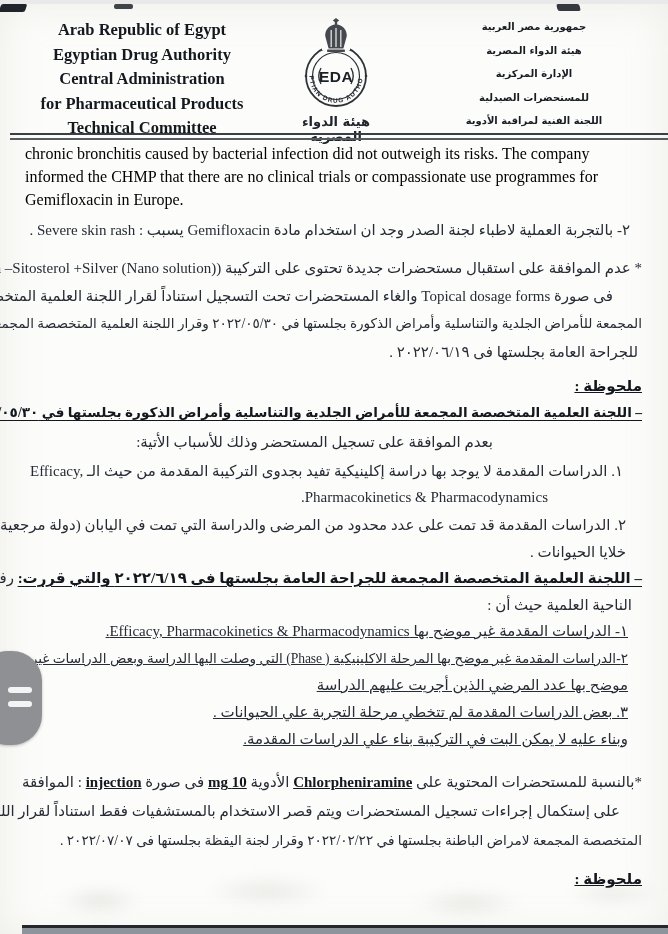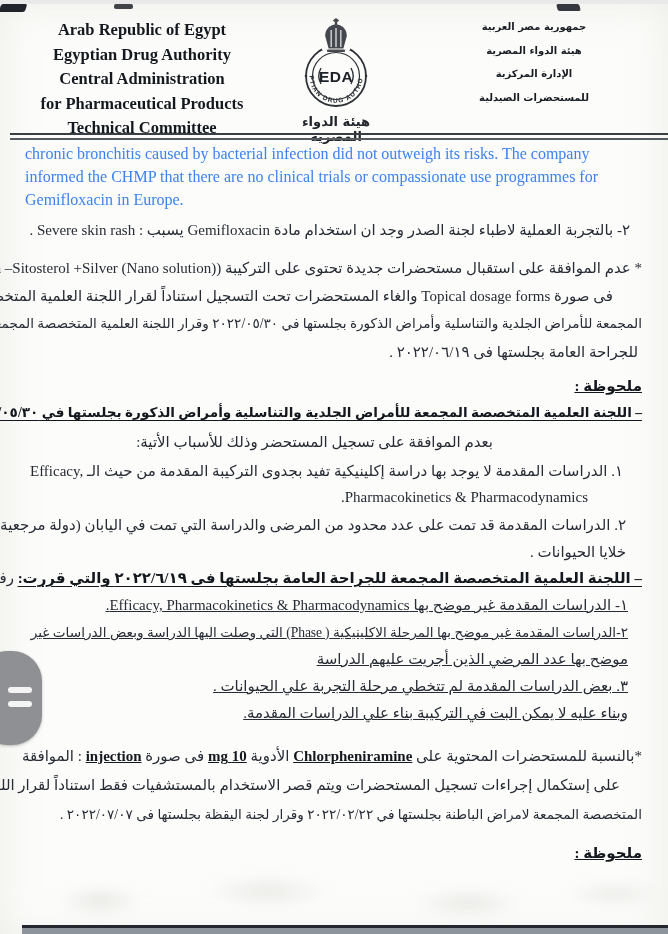--- a/index.html
+++ b/index.html
@@ -12,31 +12,31 @@
   .hdr-ar{position:absolute;top:11px;right:18px;width:232px;text-align:center;direction:rtl;
           font-weight:bold;font-size:10px;line-height:23.5px;color:#171b22;
           font-family:"DejaVu Sans",sans-serif;}
   .logo-box{position:absolute;top:12px;left:278px;width:116px;text-align:center;}
   .logo-caption{direction:rtl;font-family:"DejaVu Sans",sans-serif;font-weight:bold;
                 font-size:13px;color:#20242b;margin-top:-4px;letter-spacing:-.5px;}
   .hdr-rule{position:absolute;top:129px;left:10px;right:0;height:3px;
             border-top:2px solid #3a3f46;border-bottom:2px solid #565b62;}
   
   .content{position:absolute;top:138px;left:0;right:0;}
-  .en{font-size:16px;line-height:23px;padding-left:25px;color:#3b82f6;}
+  .en{font-size:16px;line-height:23px;padding-left:25px;color:#000000;}
   .ar{direction:rtl;text-align:right;white-space:nowrap;font-size:15px;line-height:27px;
       padding-right:26px;padding-left:8px;color:#262b35;
       font-family:"Liberation Serif","DejaVu Sans",serif;}
   .lh28{line-height:28px;} .lh29{line-height:29px;} .lh26{line-height:26px;}
   .mt6{margin-top:6px;} .mt7{margin-top:7px;} .mt10{margin-top:10px;}
   .mt2{margin-top:2px;} .mt15{margin-top:15px;} .mt11{margin-top:11px;}
   .mr30{padding-right:30px;} .mr36{padding-right:36px;} .mr38{padding-right:38px;}
   .mr40{padding-right:40px;text-decoration:underline;} .mr42{padding-right:42px;} .mr45{padding-right:45px;}
   .mr48{padding-right:48px;} .mr55{padding-right:55px;} .mr175{padding-right:175px;}
-  .mr180{padding-right:80px;}
+  .mr180{padding-right:120px;}
   .bold{font-weight:bold;color:#13171e;text-decoration:underline;}
   .u{font-weight:bold;text-decoration:underline;text-underline-offset:3px;color:#13171e;}
   .long{font-size:13.6px;letter-spacing:-.15px;}
   
   .handle{position:absolute;left:-22px;top:647px;width:64px;height:94px;border-radius:30px;
           background:#8e9093;box-shadow:0 1px 3px rgba(0,0,0,.25);cursor:pointer;}
   .handle .bar{position:absolute;left:30px;width:24px;height:6px;border-radius:3px;background:#f4f4f4;}
   .bar1{top:36px;} .bar2{top:50px;}
   
   .smudge{position:absolute;background:#20232a;border-radius:2px;}
@@ -99,20 +99,21 @@
       <text x="56" y="65.5" text-anchor="middle" font-size="15.5" font-weight="bold" letter-spacing="0.5" fill="#1b1f26">EDA</text>
     </svg>
     <div class="logo-caption">هيئة الدواء المصرية</div>
   </div>
 
   <div class="hdr-ar">
     <div>جمهورية مصر العربية</div>
     <div>هيئة الدواء المصرية</div>
     <div>الإدارة المركزية</div>
     <div>للمستحضرات الصيدلية</div>
+    <div>اللجنة الفنية لمراقبة الأدوية</div>
   </div>
 
   <div class="hdr-rule"></div>
 
   <div class="content">
 
     <div class="en">
       <div>chronic bronchitis caused by bacterial infection did not outweigh its risks. The company</div>
       <div>informed the CHMP that there are no clinical trials or compassionate use programmes for</div>
       <div>Gemifloxacin in Europe.</div>
@@ -135,20 +136,21 @@
 
     <div class="ar mt2 lh26 mr45">١. الدراسات المقدمة لا يوجد بها دراسة إكلينيكية تفيد بجدوى التركيبة المقدمة من حيث الـ ‪Efficacy,‬</div>
     <div class="ar lh26 mr180">Pharmacokinetics &amp; Pharmacodynamics.</div>
 
     <div class="ar mt2 mr42">٢. الدراسات المقدمة قد تمت على عدد محدود من المرضى والدراسة التي تمت في اليابان (دولة مرجعية ) كانت على</div>
     <div class="ar lh26 mr42">خلايا الحيوانات .</div>
 
     <div class="ar">
       <span class="u">– اللجنة العلمية المتخصصة المجمعة للجراحة العامة بجلستها فى ٢٠٢٢/٦/١٩ والتي قررت:</span><span> رفض المستحضر من</span>
     </div>
+    <div class="ar lh26 mr36">الناحية العلمية حيث أن :</div>
 
     <div class="ar mr40">١- الدراسات المقدمة غير موضح بها Efficacy, Pharmacokinetics &amp; Pharmacodynamics.</div>
     <div class="ar mr40 long">٢-الدراسات المقدمة غير موضح بها المرحلة الاكلينيكية ‪(Phase )‬ التي وصلت اليها الدراسة وبعض الدراسات غير</div>
     <div class="ar mr40">موضح بها عدد المرضي الذين أجريت عليهم الدراسة</div>
     <div class="ar mr40">٣. بعض الدراسات المقدمة لم تتخطي مرحلة التجربة علي الحيوانات .</div>
     <div class="ar mr40">وبناء عليه لا يمكن البت في التركيبة بناء علي الدراسات المقدمة.</div>
 
     <div class="ar mt15 lh29">
       <span>*بالنسبة للمستحضرات المحتوية على </span><span class="bold">Chlorpheniramine</span><span> الأدوية </span><span class="bold">10 mg</span><span> فى صورة </span><span class="bold">injection</span><span> : الموافقة</span>
     </div>

